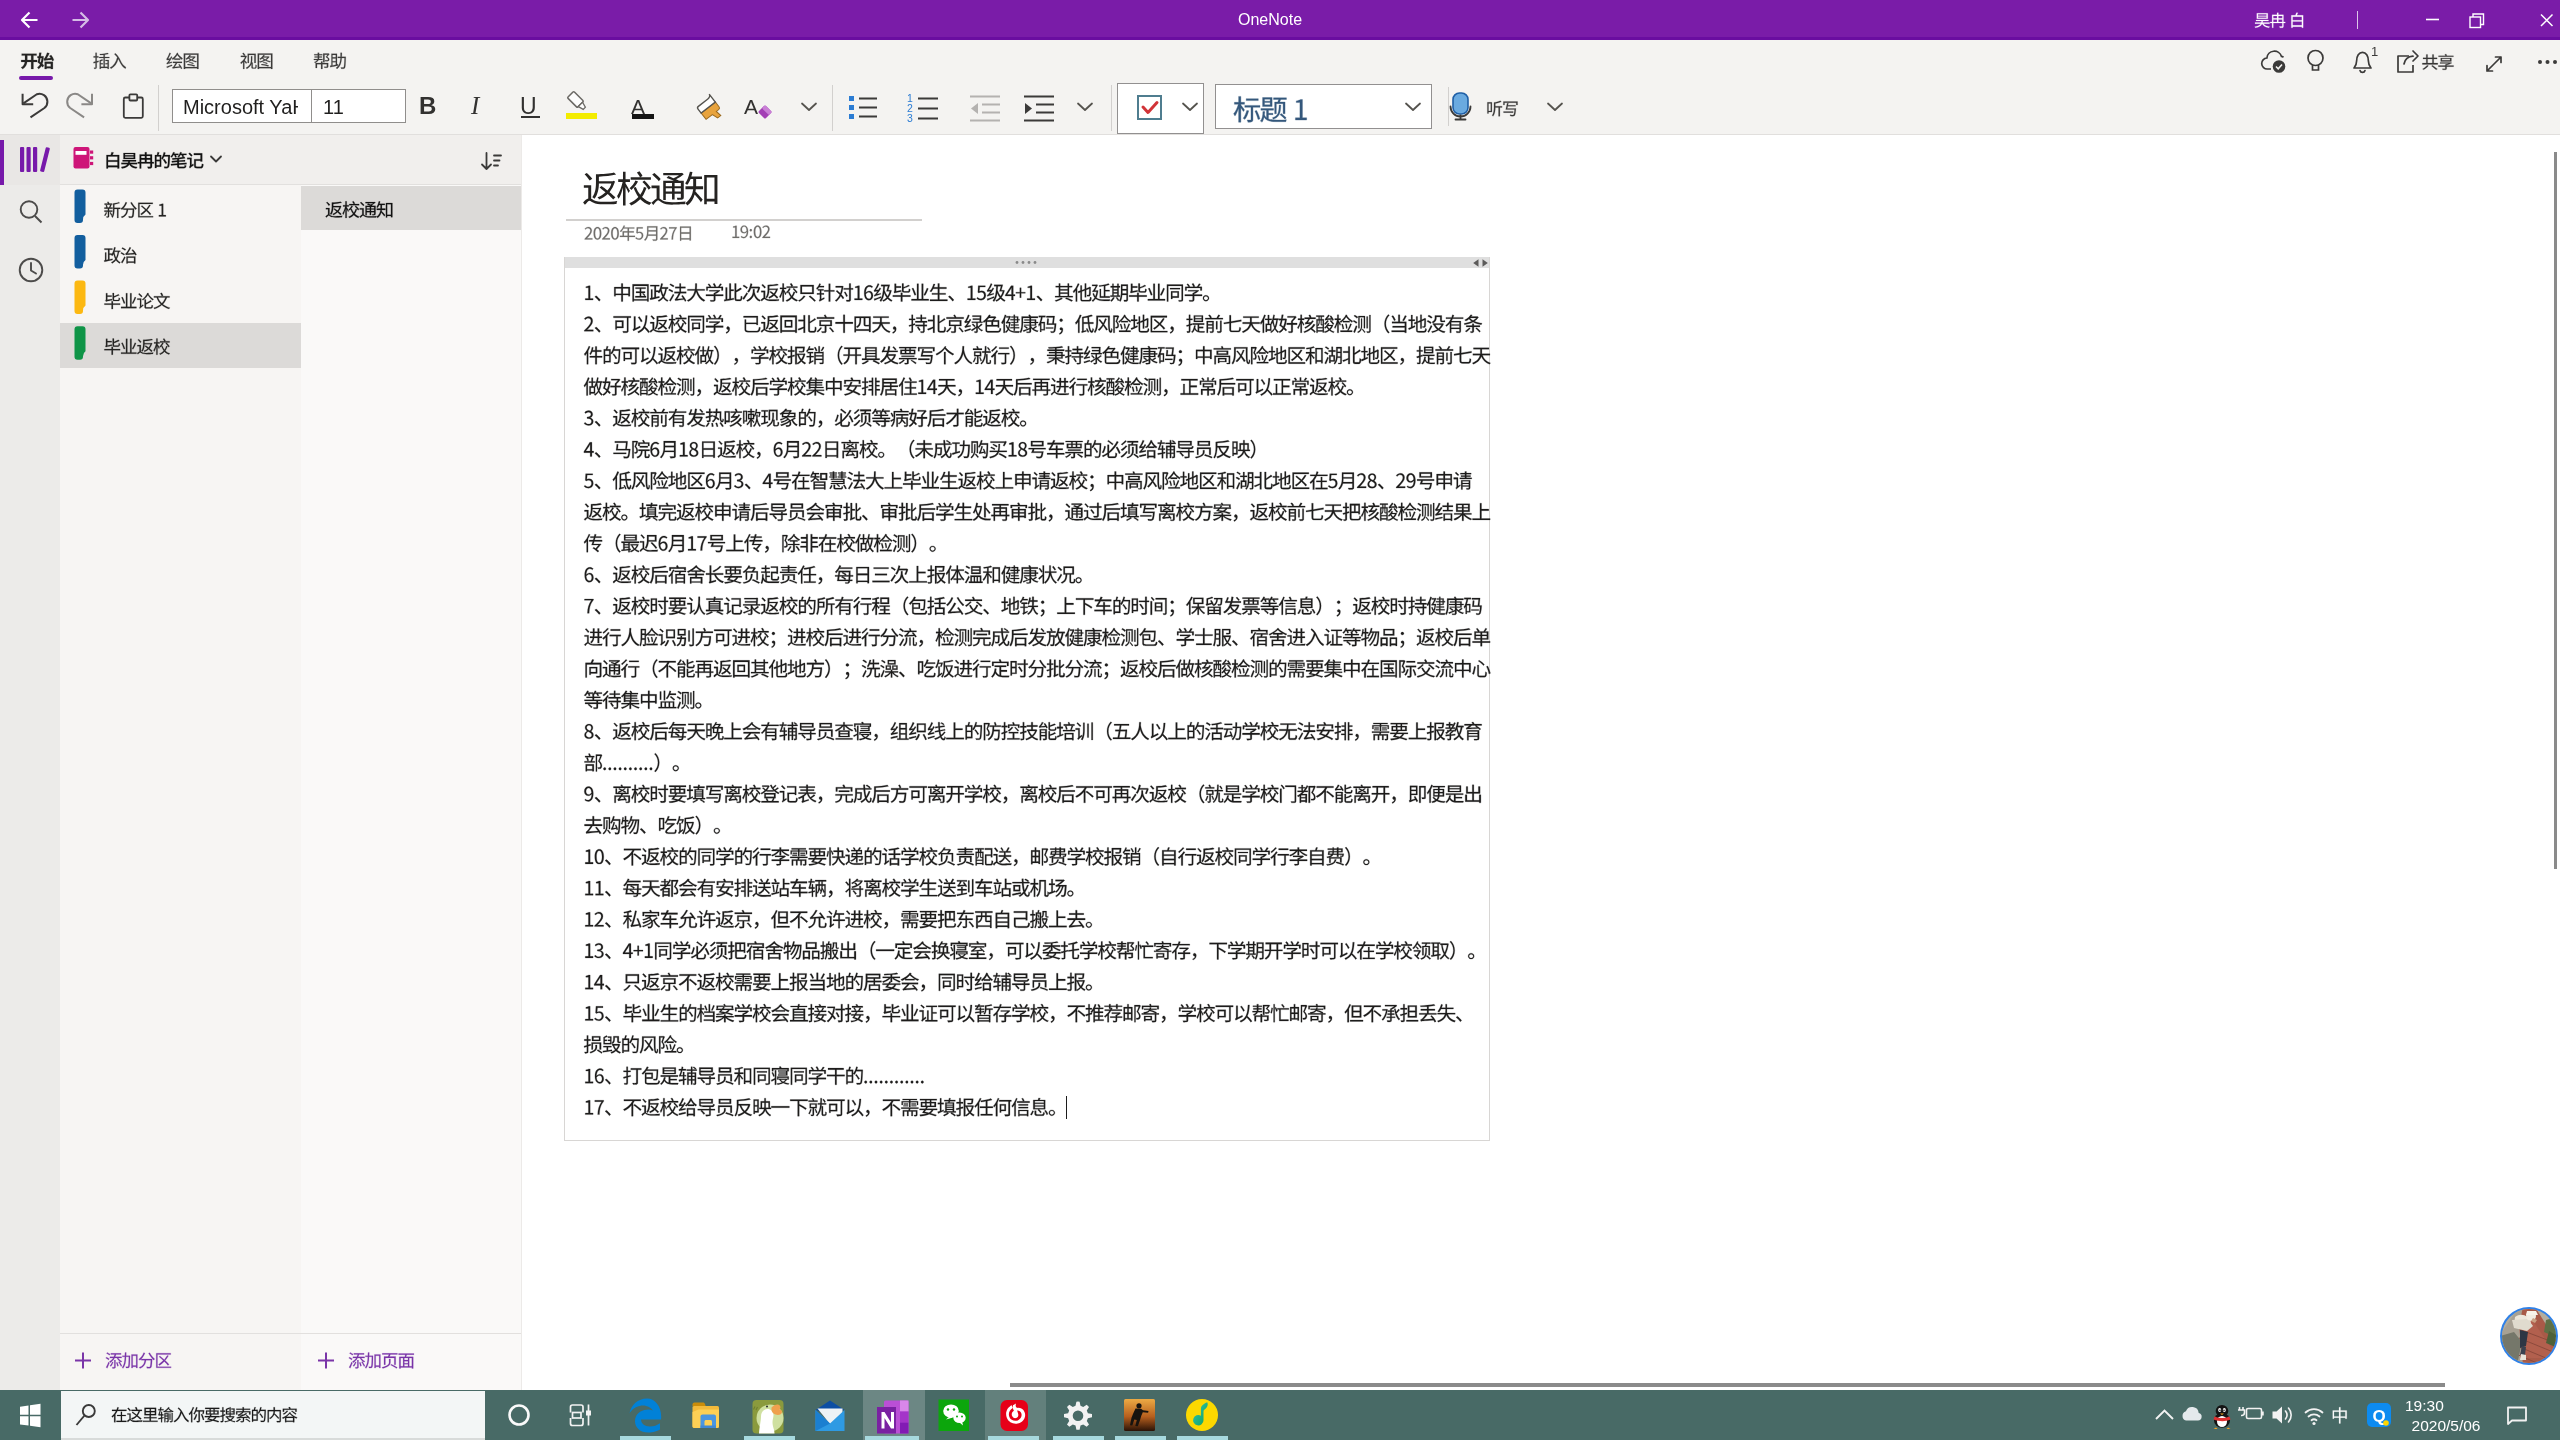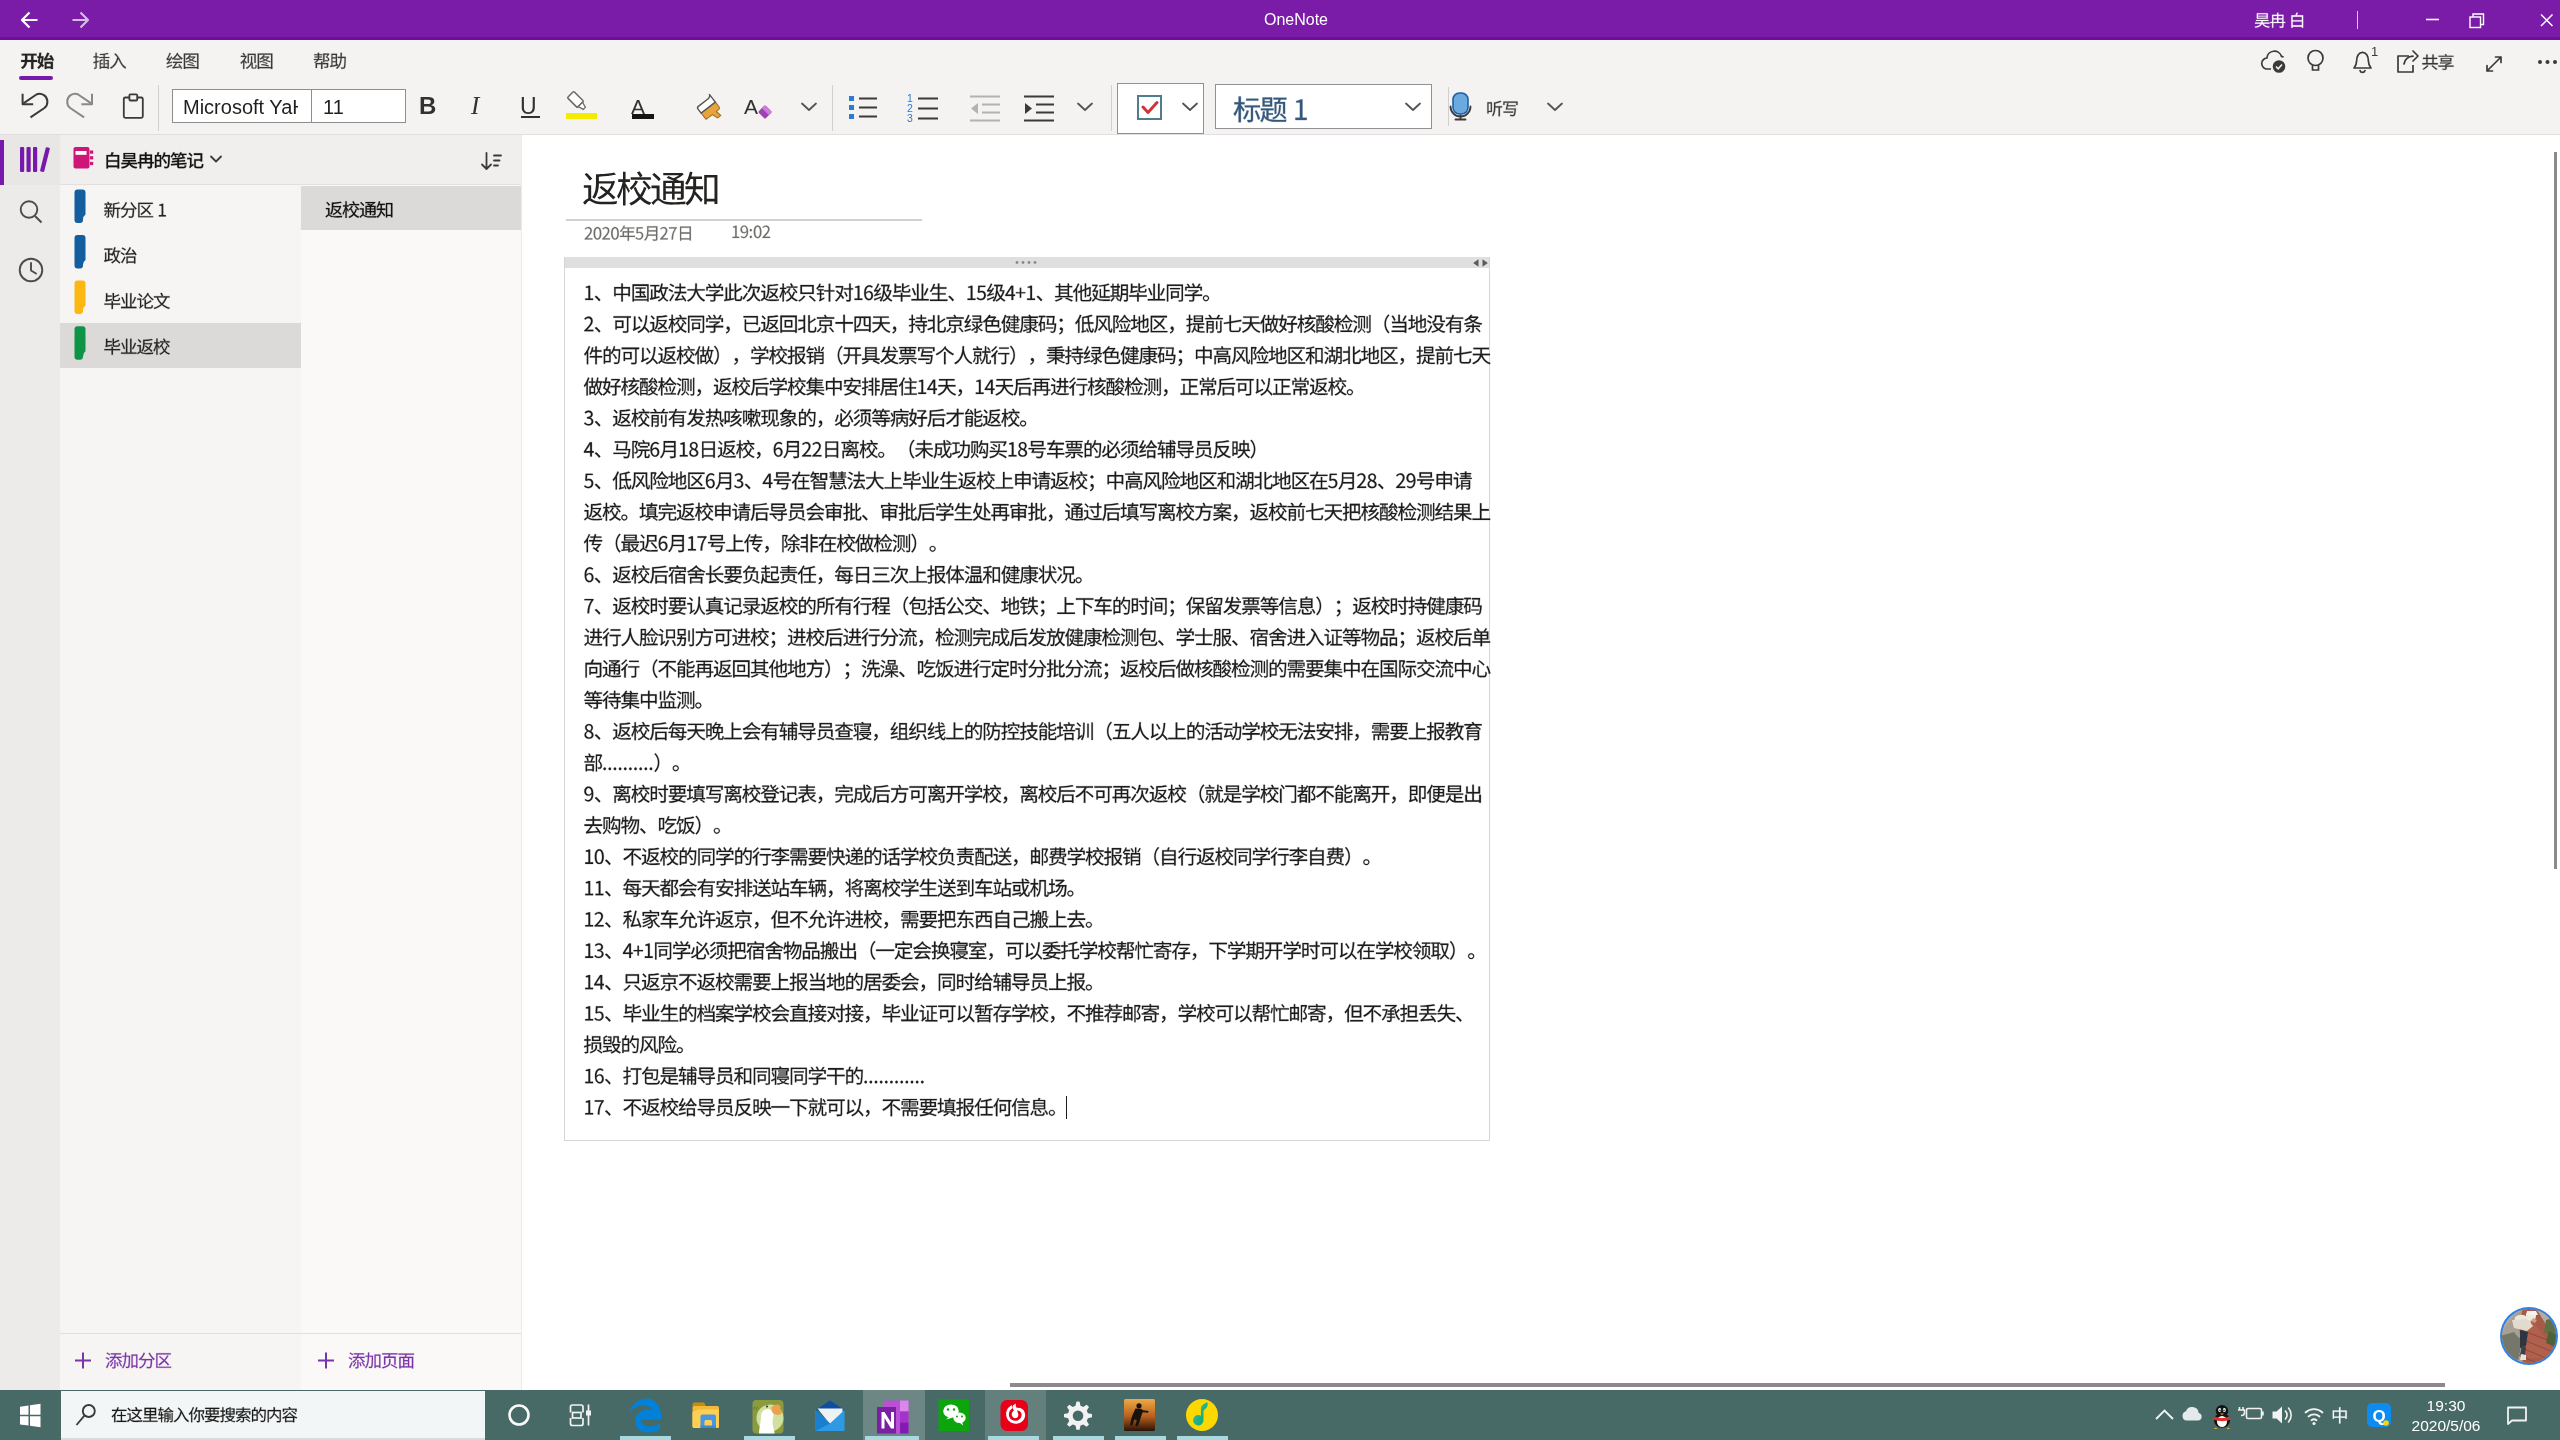--- a/index.html
+++ b/index.html
@@ -3,21 +3,21 @@
 <style>
 *{margin:0;padding:0;box-sizing:border-box}
 html,body{width:2560px;height:1440px;overflow:hidden;background:#fff;
 font-family:"Liberation Sans",sans-serif;}
 .abs{position:absolute}
 svg.ov{position:absolute;left:0;top:0;width:2560px;height:1440px}
 </style></head>
 <body>
 <div class="abs" style="left:0;top:0;width:2560px;height:40px;background:#7a1ca8"></div>
 <div class="abs" style="left:0;top:37px;width:2560px;height:3px;background:#6a0da0"></div>
-<div class="abs" style="left:1238px;top:9px;width:90px;height:22px;color:#fff;font-size:16px;text-align:right;line-height:22px">OneNote</div>
+<div class="abs" style="left:1238px;top:9px;width:90px;height:22px;color:#fff;font-size:16px;text-align:left;line-height:22px">OneNote</div>
 <div class="abs" style="left:2357px;top:11px;width:1px;height:18px;background:rgba(255,255,255,.75)"></div>
 <div class="abs" style="left:0;top:40px;width:2560px;height:95px;background:#f4f3f1;border-bottom:1px solid #e1dfdd"></div>
 <div class="abs" style="left:19px;top:76px;width:34px;height:4px;background:#7719aa;border-radius:2px"></div>
 <div class="abs" style="left:172px;top:89px;width:140px;height:34px;background:#fff;border:1px solid #908e8c"></div>
 <div class="abs" style="left:311px;top:89px;width:95px;height:34px;background:#fff;border:1px solid #908e8c"></div>
 <div class="abs" style="left:183px;top:96px;width:115px;height:26px;font-size:20px;color:#201f1e;white-space:nowrap;overflow:hidden">Microsoft YaHe</div>
 <div class="abs" style="left:323px;top:96px;width:40px;height:22px;font-size:20px;color:#201f1e">11</div>
 <div class="abs" style="left:419px;top:92px;width:24px;height:26px;font-size:24px;font-weight:bold;color:#323130">B</div>
 <div class="abs" style="left:471px;top:92px;width:20px;height:26px;font-family:'Liberation Serif',serif;font-style:italic;font-size:25px;color:#323130">I</div>
 <div class="abs" style="left:520px;top:93px;width:22px;height:24px;font-size:23px;color:#323130">U</div>
@@ -54,21 +54,21 @@
 <div class="abs" style="left:0;top:1391px;width:0;height:0"></div>
 <div class="abs" style="left:863px;top:1390px;width:62px;height:50px;background:rgba(255,255,255,.20)"></div>
 <div class="abs" style="left:985px;top:1390px;width:61px;height:50px;background:rgba(255,255,255,.15)"></div>
 <div class="abs" style="left:620px;top:1436px;width:51px;height:4px;background:#a7d9de"></div>
 <div class="abs" style="left:744px;top:1436px;width:51px;height:4px;background:#a7d9de"></div>
 <div class="abs" style="left:865px;top:1436px;width:54px;height:4px;background:#a7d9de"></div>
 <div class="abs" style="left:988px;top:1436px;width:51px;height:4px;background:#a7d9de"></div>
 <div class="abs" style="left:1053px;top:1436px;width:51px;height:4px;background:#a7d9de"></div>
 <div class="abs" style="left:1115px;top:1436px;width:51px;height:4px;background:#a7d9de"></div>
 <div class="abs" style="left:1177px;top:1436px;width:51px;height:4px;background:#a7d9de"></div>
-<div class="abs" style="left:2405px;top:1396.5px;width:82px;height:17px;color:#fff;font-size:15.5px;text-align:center;line-height:17px">19:30</div>
+<div class="abs" style="left:2405px;top:1396.5px;width:82px;height:17px;color:#fff;font-size:15.5px;line-height:17px">19:30</div>
 <div class="abs" style="left:2405px;top:1417px;width:82px;height:17px;color:#fff;font-size:15.5px;text-align:center;line-height:17px">2020/5/06</div>
 <svg class="ov" xmlns="http://www.w3.org/2000/svg" viewBox="0 0 2560 1440">
     <defs>
       <path id="a" d="M45 -33v42h11v-4h24v4h12v-42ZM56 -6v-16h24v16ZM43 -39c4 -1 9 -2 43 -5c1 3 2 5 2 7l10 -5c-2 -8 -9 -20 -16 -29l-10 5c3 4 6 8 8 12l-24 2c6 -9 12 -19 16 -30l-13 -3c-4 13 -11 25 -13 29c-3 3 -4 6 -7 6c2 3 4 9 4 11ZM21 -54h7c-1 9 -3 18 -5 25l-6 -5c1 -6 3 -13 4 -20ZM5 -30c4 3 9 8 14 12c-4 8 -9 14 -16 17c2 3 5 7 7 10c7 -5 12 -11 17 -18c3 3 5 6 7 8l7 -10c-2 -3 -5 -6 -9 -10c4 -11 6 -25 7 -43l-7 -1h-2h-7c1 -7 2 -13 3 -19h-12c0 6 -1 12 -2 19h-8v11h6c-1 9 -3 17 -5 24Z"></path>
       <path id="b" d="M62 -68v25h-22v-3v-22ZM5 -43v11h21c-2 12 -7 24 -22 32c3 2 8 7 10 9c17 -11 23 -26 25 -41h23v41h13v-41h21v-11h-21v-25h18v-11h-85v11h19v22v3Z"></path>
       <path id="c" d="M45 -84v12h-30v43h-11v9h11v28h9v-28h52v17c0 1 0 2 -2 2c-2 0 -8 0 -15 0c2 2 3 7 4 9c8 0 14 0 18 -1c3 -2 5 -5 5 -10v-17h10v-9h-10v-43h-31v-12ZM76 -29h-21v-13h21ZM24 -29v-13h21v13ZM76 -51h-21v-12h21ZM24 -51v-12h21v12Z"></path>
       <path id="d" d="M26 -60h49v7h-49ZM26 -74h49v7h-49ZM17 -80v34h67v-34ZM5 -24v8h34c-5 8 -15 13 -35 16c2 2 4 6 4 8c25 -4 36 -11 42 -23c8 14 20 21 40 23c2 -2 4 -6 6 -8c-17 -2 -30 -7 -37 -16h36v-8h-42c0 -3 1 -5 1 -8h35v-8h-77v8h32c0 3 0 6 -1 8Z"></path>
       <path id="e" d="M43 -85c-1 5 -3 11 -5 16h-24v77h9v-7h54v7h10v-77h-38c2 -4 4 -9 6 -14ZM23 -8v-22h54v22ZM23 -39v-21h54v21Z"></path>
       <path id="f" d="M54 -42c6 8 12 18 15 24l8 -5c-3 -6 -10 -16 -15 -23ZM59 -85c-3 14 -8 27 -15 36v-19h-16c2 -5 4 -10 5 -15l-10 -2c-1 5 -2 12 -3 17h-12v74h9v-8h27v-46c2 1 6 3 8 5c3 -5 6 -11 9 -17h23c-1 38 -2 53 -5 57c-1 1 -3 1 -5 1c-2 0 -8 0 -14 0c1 2 2 6 3 9c5 0 11 0 15 0c4 -1 6 -2 9 -5c4 -5 5 -21 7 -66c0 -2 0 -5 0 -5h-30c2 -4 3 -9 4 -13ZM17 -60h19v19h-19ZM17 -10v-23h19v23Z"></path>
       <path id="g" d="M5 -17l1 8l35 -3v6c0 11 4 13 16 13c3 0 19 0 22 0c10 0 13 -3 14 -15c-3 -1 -7 -2 -9 -4c0 9 -1 11 -6 11c-4 0 -17 0 -20 0c-6 0 -7 -1 -7 -5v-7l44 -3l-1 -8l-43 3v-9l35 -2v-8l-35 3v-8c13 -1 26 -3 36 -5l-5 -8c-17 4 -45 7 -70 8c1 2 2 5 2 8c9 -1 18 -1 27 -2v7l-31 3l1 8l30 -3v9ZM18 -85c-3 10 -9 19 -15 26c2 1 6 3 8 5c3 -4 6 -8 9 -14h4c2 5 5 10 6 14l8 -3c-1 -3 -3 -7 -5 -11h15v-8h-24c1 -2 2 -4 3 -7ZM58 -85c-3 9 -8 19 -15 25c2 1 6 3 8 5c3 -3 6 -8 9 -13h6c2 4 4 8 5 11l9 -3c-1 -2 -3 -5 -4 -8h18v-8h-30c2 -2 2 -4 3 -7Z"></path>

